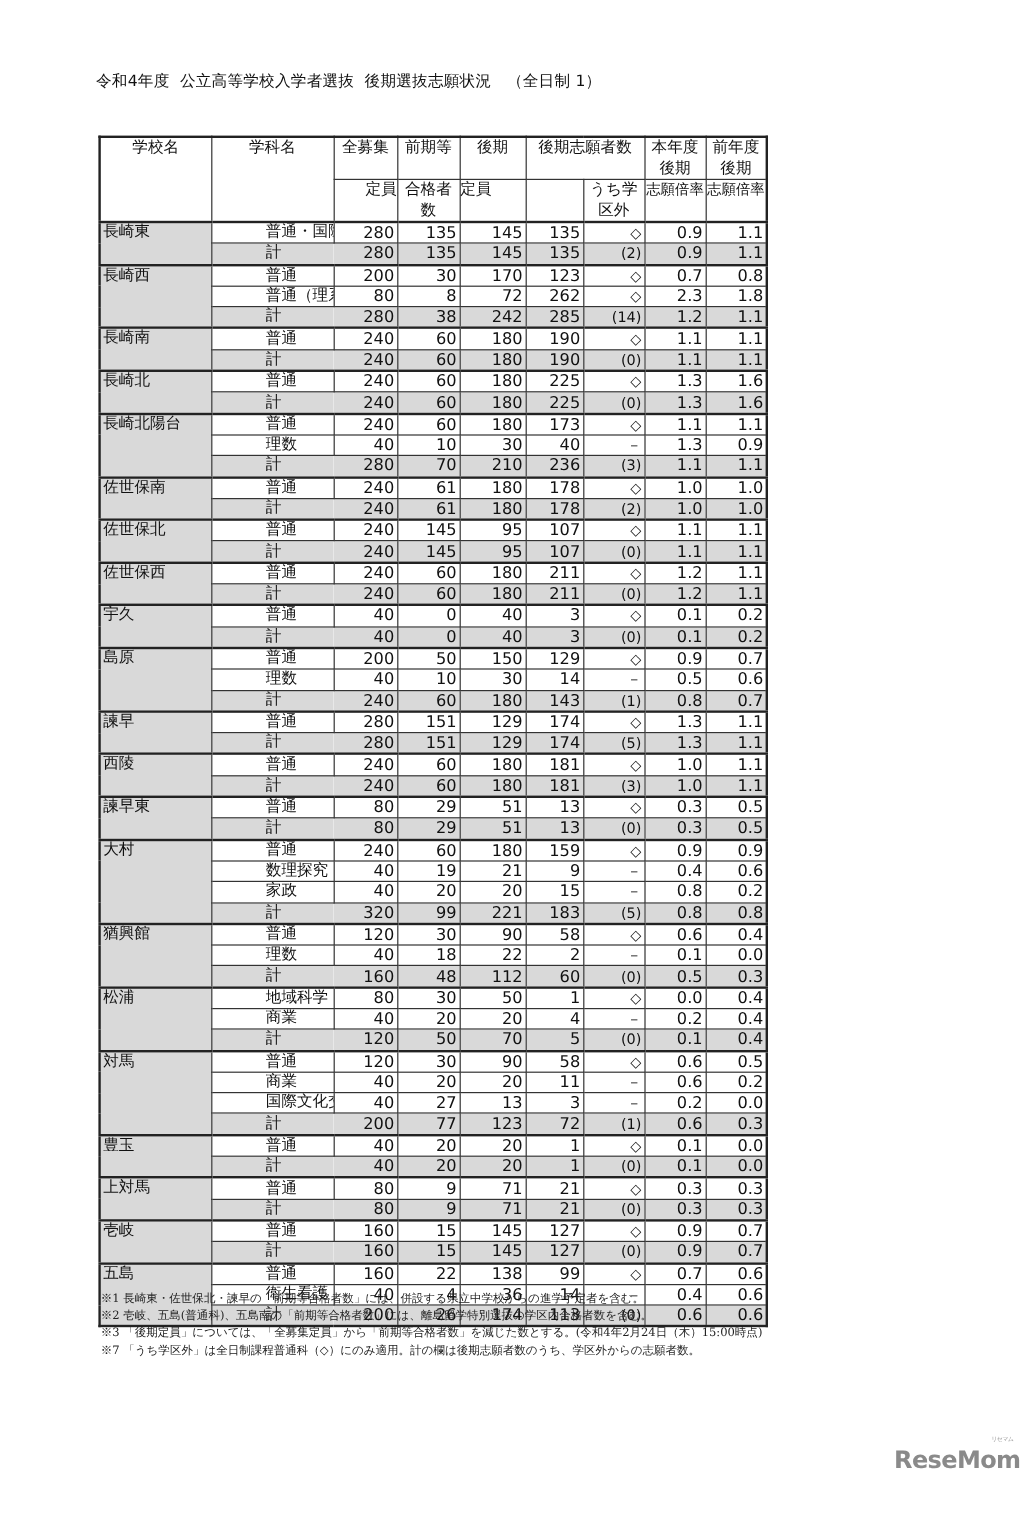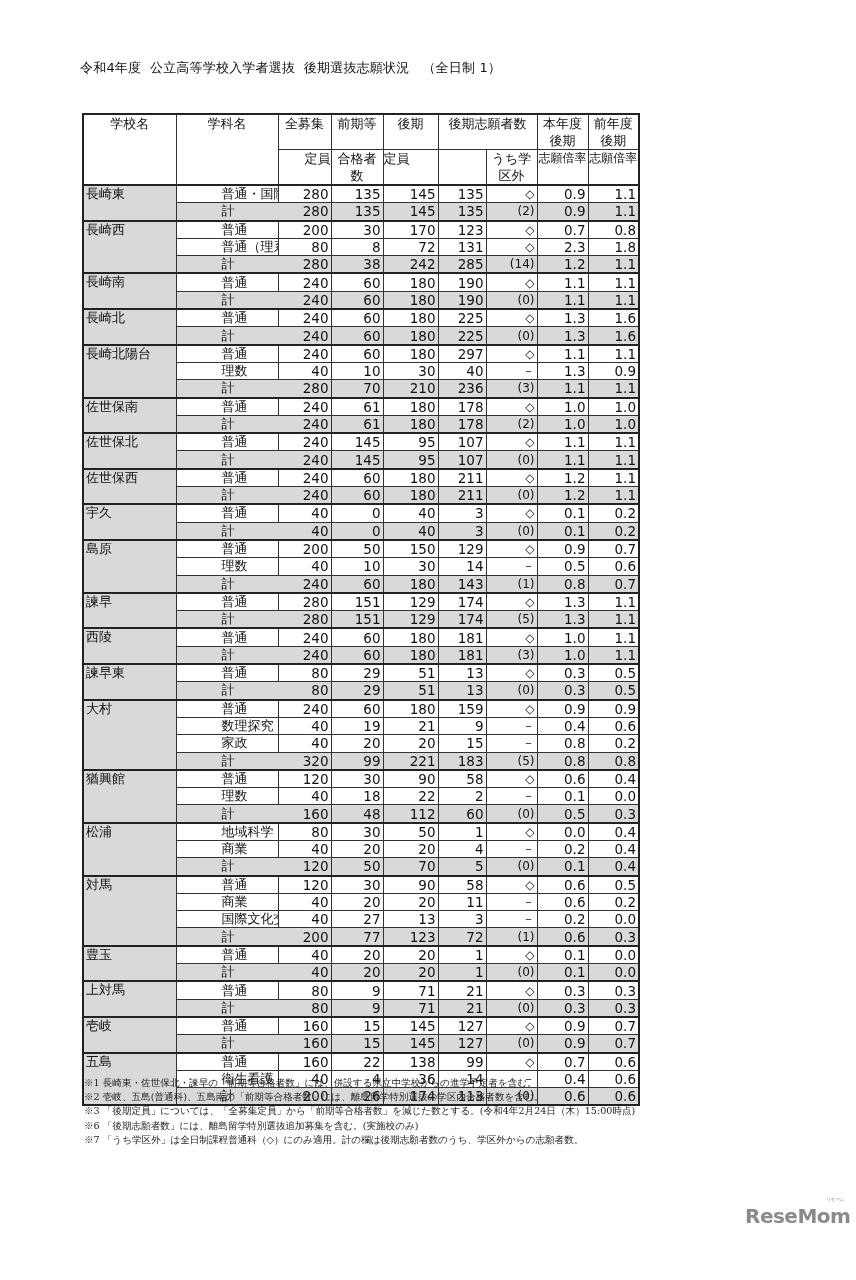--- a/index.html
+++ b/index.html
@@ -5,21 +5,21 @@
   html, body { margin:0; padding:0; background:#ffffff; }
   body { width:856px; height:1280px; position:relative; overflow:hidden;
          font-family:"DejaVu Sans","Liberation Sans",sans-serif; color:#111; }
   .title { position:absolute; left:80px; top:59px; font-size:13px; letter-spacing:0.2px; white-space:pre;text-align:right; }
   table.main { position:absolute; left:82px; top:113px; border-collapse:collapse;
                border:2px solid #222; table-layout:fixed; width:557px; }
   table.main col.c0 { width:93px; } col.c1 { width:102px; } col.c2 { width:53px; }
   col.c3 { width:52px; } col.c4 { width:55px; } col.c5 { width:48px; } col.c6 { width:51px; }
   col.c7 { width:51px; } col.c8 { width:51px; }
   table.main th { font-weight:normal; border:1px solid #333; padding:0 0; font-size:13px; line-height:17px; vertical-align:top; background:#fff; }
-  th.small { font-size:8px; line-height:17px; }
+  th.small { font-size:8px; line-height:17px;font-family:Liberation Mono, monospace; }
   th.small2 { font-size:10px; }
   th.nobottom { border-bottom:none; }
   th.notop { border-top:none; }
   td { border:1px solid #333; height:16.3px; padding:0 2px; font-size:13.5px; line-height:16px; white-space:nowrap; overflow:hidden; }
   td.school { background:#d9d9d9; vertical-align:top; border-top:2px solid #222; border-bottom:1px solid #333; font-size:13px; }
   td.num { text-align:right; }
   td.dept { text-align:left; font-size:13px;padding-left:45px; }
   tr.total td { background:#d9d9d9; }
   tr.total td.dept { border-right:none; }
   tr.total td.first-num { border-left:none; }
@@ -99,21 +99,21 @@
         <td class="num">123</td>
         <td class="num sym">◇</td>
         <td class="num">0.7</td>
         <td class="num">0.8</td>
       </tr>
       <tr>
         <td class="dept">普通（理系）</td>
         <td class="num first-num">80</td>
         <td class="num">8</td>
         <td class="num">72</td>
-        <td class="num">131</td>
+        <td class="num">262</td>
         <td class="num sym">◇</td>
         <td class="num">2.3</td>
         <td class="num">1.8</td>
       </tr>
       <tr class="total">
         <td class="dept">計</td>
         <td class="num first-num">280</td>
         <td class="num">38</td>
         <td class="num">242</td>
         <td class="num">285</td>
@@ -162,21 +162,21 @@
         <td class="num sym">(0)</td>
         <td class="num">1.3</td>
         <td class="num">1.6</td>
       </tr>
       <tr class="grp-start">
         <td class="school" rowspan="3">長崎北陽台</td>
         <td class="dept">普通</td>
         <td class="num first-num">240</td>
         <td class="num">60</td>
         <td class="num">180</td>
-        <td class="num">297</td>
+        <td class="num">173</td>
         <td class="num sym">◇</td>
         <td class="num">1.1</td>
         <td class="num">1.1</td>
       </tr>
       <tr>
         <td class="dept">理数</td>
         <td class="num first-num">40</td>
         <td class="num">10</td>
         <td class="num">30</td>
         <td class="num">40</td>
@@ -610,20 +610,19 @@
         <td class="num">0.6</td>
         <td class="num">0.6</td>
       </tr>
     </tbody>
 </table>
 
 <div class="notes">
   <div>※1  長崎東・佐世保北・諫早の「前期等合格者数」には、併設する県立中学校からの進学予定者を含む。</div>
   <div>※2  壱岐、五島(普通科)、五島南の「前期等合格者数」には、離島留学特別選抜の学区内合格者数を含む。</div>
   <div>※3  「後期定員」については、「全募集定員」から「前期等合格者数」を減じた数とする。(令和4年2月24日（木）15:00時点)</div>
-  <div>※6  「後期志願者数」には、離島留学特別選抜追加募集を含む。(実施校のみ)</div>
   <div>※7  「うち学区外」は全日制課程普通科（◇）にのみ適用。計の欄は後期志願者数のうち、学区外からの志願者数。</div>
 </div>
 
 <div class="logo">
   <span>ReseMom</span>
   <small>リセマム</small>
 </div>
 
 </body></html>

